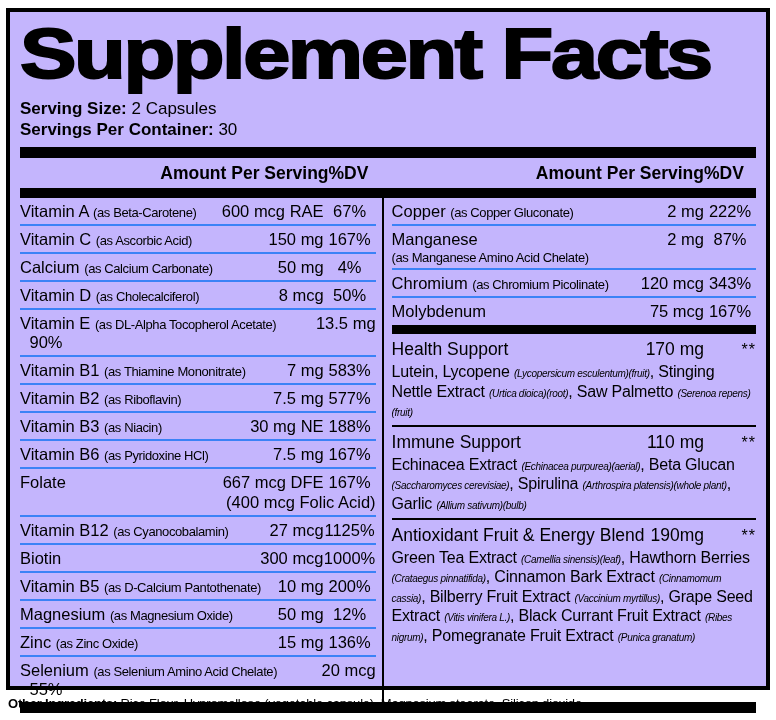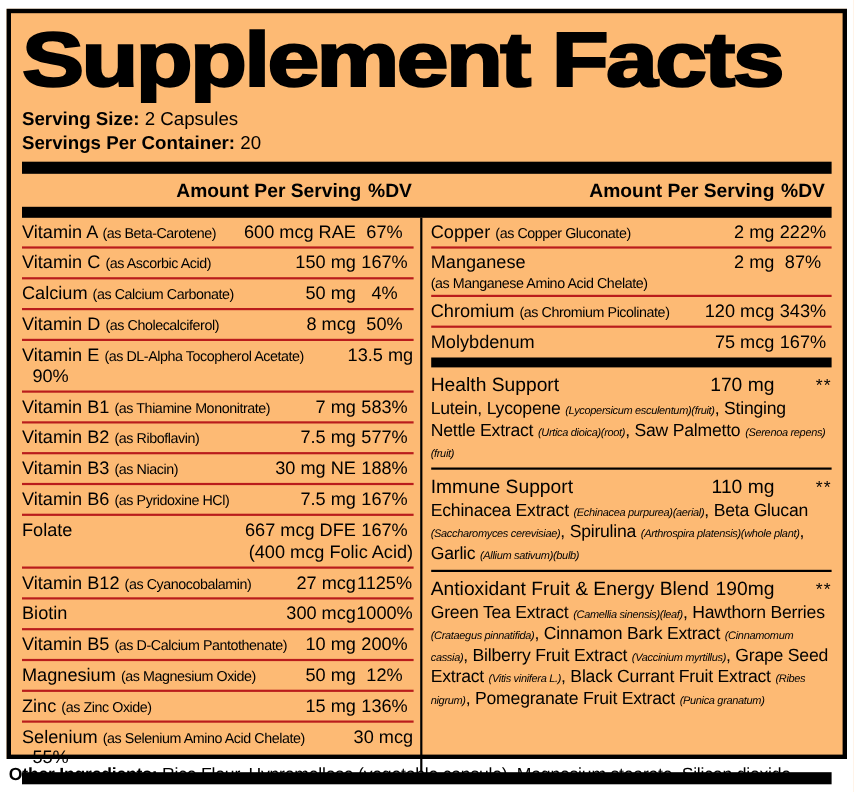--- a/index.html
+++ b/index.html
@@ -7,21 +7,21 @@
     width: 776px; height: 720px;
     background: #fff; color: #000;
     font-family: "Liberation Sans", sans-serif;
     overflow: hidden;
   }
   .facts-box {
     position: absolute; left: 6px; top: 8px;
     width: 764px; height: 682px;
     border: 4px solid #000;
     padding: 8px 10px 4px 10px;
-    background: #fdba74;
+    background: #c4b5fd;
   }
   .title {
     font-size: 70px; font-weight: bold; line-height: 0.98;
     letter-spacing: -2px; white-space: nowrap;
     margin: 0 0 9px 0;
   }
   .title .stretch {
     display: inline-block;
     transform: scaleX(1.21); transform-origin: left center;
     -webkit-text-stroke: 2px #000;
@@ -29,27 +29,27 @@
   .serving-line { font-size: 17px; line-height: 1.26; }
   .serving-line .lbl { font-weight: bold; margin-top: 38px; }
   .bar { background: #000; width: 100%; }
   .bar-1 { height: 11px; margin-top: 7px; }
   .bar-2 { height: 10px; }
   .bar-3 { height: 11px; }
   .hdr-row { display: flex; align-items: baseline; padding: 5px 0 4px 0; font-weight: bold; font-size: 17.5px; }
   .hdr-half-left  { width: 49.8%; display: flex; align-items: baseline; padding-right: 6px; }
   .hdr-half-right { flex: 1; display: flex; align-items: baseline; padding-left: 9px; }
   .hdr-amount { margin-left: auto; white-space: nowrap; }
-  .hdr-dv { width: 52px; text-align: center; white-space: nowrap; }
+  .hdr-dv { width: 52px; text-align: left; white-space: nowrap; }
   .columns { display: flex; align-items: stretch; }
   .col-left  { width: 49.8%; padding-right: 6px; }
   .col-right { flex: 1; border-left: 2.5px solid #000; padding-left: 8px; }
   .nrow {
     display: flex; align-items: baseline; flex-wrap: wrap;
-    border-bottom: 2px solid #b91c1c;
+    border-bottom: 2px solid #3b82f6;
     padding: 4px 0 3px 0; font-size: 16.5px;
   }
   .nrow.last { border-bottom: none; }
   .nname { flex: 1 1 auto; white-space: nowrap; min-width: 0; }
   .form { font-size: 13px; letter-spacing: -0.4px; }
   .form-block { display: block; font-size: 13px; letter-spacing: -0.4px; margin-top: 1px; }
   .amt { margin-left: auto; white-space: nowrap; padding-left: 5px; }
   .dv  { width: 52px; text-align: center; white-space: nowrap; }
   .amt2 { width: 100%; text-align: right; font-size: 16.5px; padding-top: 1px; }
   .section-bar { height: 9px; background: #000; margin-top: 1px; }
@@ -57,37 +57,37 @@
   .section + .section { border-top: 2px solid #000; }
   .sec-head { display: flex; align-items: baseline; padding: 5px 0 2px 0; font-size: 17.5px; }
   .sec-title { white-space: nowrap; }
   .sec-amt { margin-left: auto; white-space: nowrap; padding-left: 6px; }
   .sec-dv { width: 52px; text-align: right; font-size: 16px; letter-spacing: 1px; }
   .sec-desc { font-size: 16px; line-height: 1.22; letter-spacing: -0.2px; }
   .sec-desc .it { font-style: italic; font-size: 10px; letter-spacing: -0.3px; }
   .footnote { font-size: 17.5px; padding: 5px 0 0 0; }
   .other-ing {
     position: absolute; left: 8px; top: 696px; width: 766px;
-    font-size: 16px; letter-spacing: -0.2px; white-space: nowrap;
+    font-size: 13px; letter-spacing: -0.2px; white-space: nowrap;
   }
   .other-ing .lbl { font-weight: bold; }
 </style>
 </head>
 <body>
 
 <div class="facts-box">
   <h1 class="title"><span class="stretch">Supplement Facts</span></h1>
 
   <div class="serving-line">
     <span class="lbl">Serving Size:</span>
     <span>2 Capsules</span>
   </div>
   <div class="serving-line">
     <span class="lbl">Servings Per Container:</span>
-    <span>20</span>
+    <span>30</span>
   </div>
 
   <div class="bar bar-1"></div>
 
   <div class="hdr-row">
     <div class="hdr-half-left">
       <span class="hdr-amount">Amount Per Serving</span>
       <span class="hdr-dv">%DV</span>
     </div>
     <div class="hdr-half-right">
@@ -172,21 +172,21 @@
         <span class="amt">50 mg</span>
         <span class="dv">12%</span>
       </div>
       <div class="nrow">
         <span class="nname"><span>Zinc</span> <span class="form">(as Zinc Oxide)</span></span>
         <span class="amt">15 mg</span>
         <span class="dv">136%</span>
       </div>
       <div class="nrow last">
         <span class="nname"><span>Selenium</span> <span class="form">(as Selenium Amino Acid Chelate)</span></span>
-        <span class="amt">30 mcg</span>
+        <span class="amt">20 mcg</span>
         <span class="dv">55%</span>
       </div>
     </div>
 
     <div class="col-right">
       <div class="nrow">
         <span class="nname"><span>Copper</span> <span class="form">(as Copper Gluconate)</span></span>
         <span class="amt">2 mg</span>
         <span class="dv">222%</span>
       </div>

